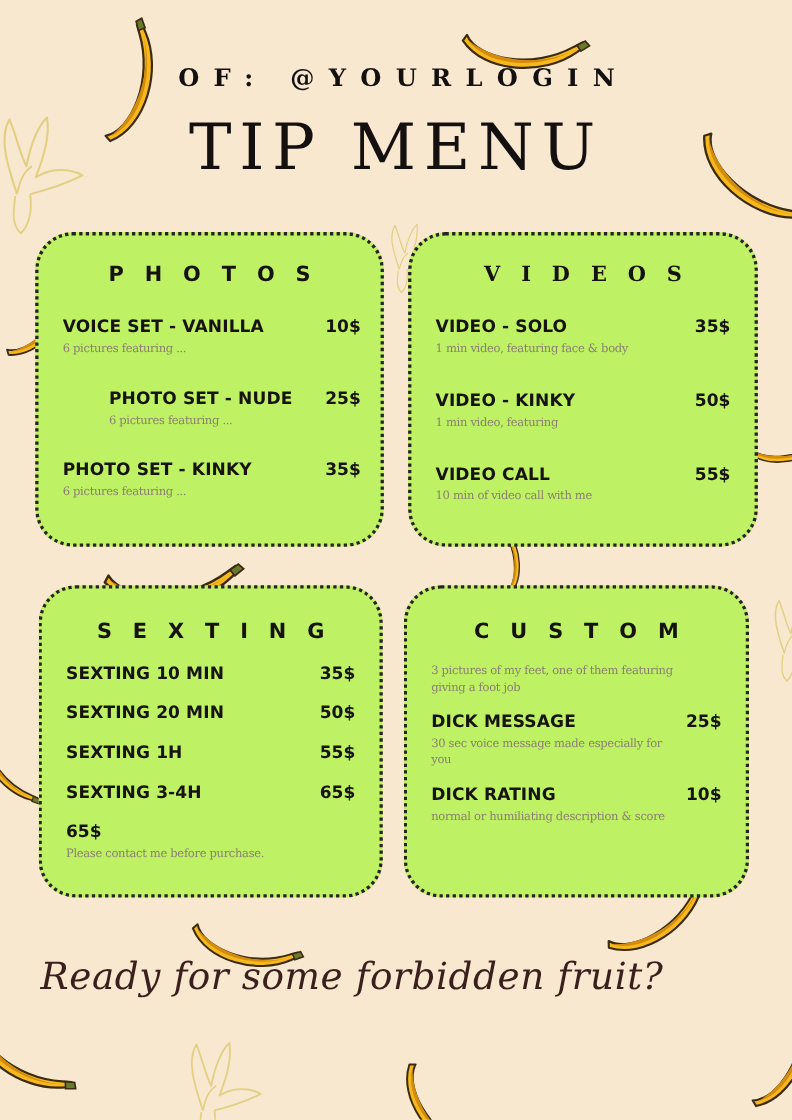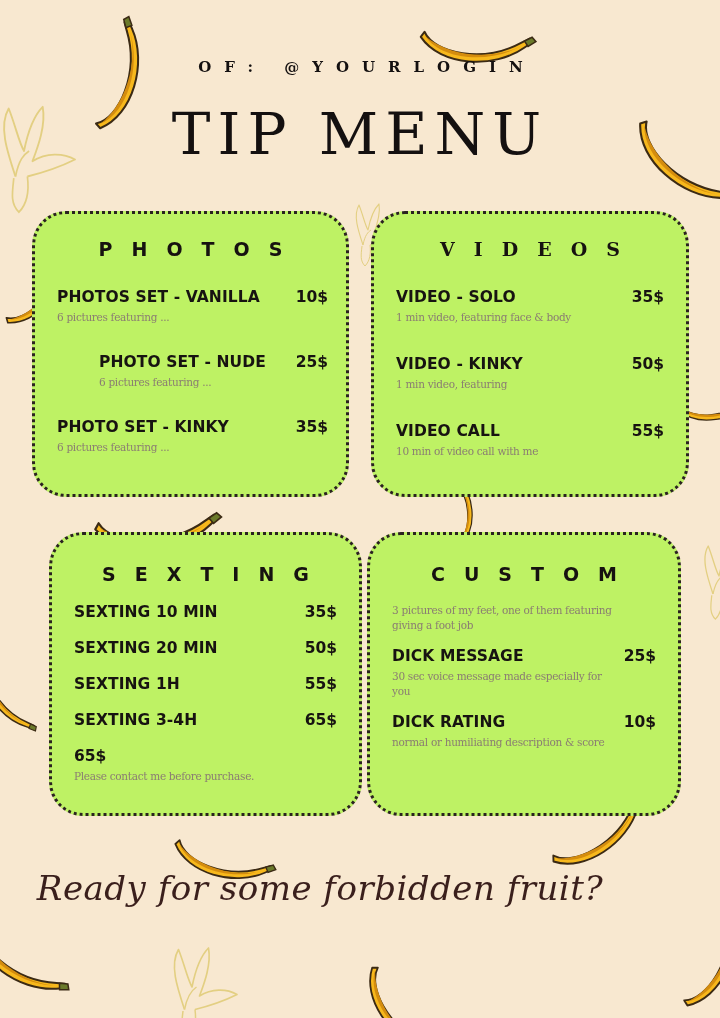--- a/index.html
+++ b/index.html
@@ -7,21 +7,21 @@
   body {
     background: #f8e8d0;
     position: relative;
     font-family: "DejaVu Sans", sans-serif;
     color: #1a1512;
   }
   .deco { position: absolute; pointer-events: none; }
   .handle-text {
     position: absolute; top: 58px; left: 0; width: 720px;
     text-align: center; font-family: "DejaVu Serif", serif;
-    font-weight: bold; font-size: 15px; letter-spacing: 13px;
+    font-weight: bold; font-size: 22px; letter-spacing: 13px;
     padding-left: 14px; color: #141010;
   }
   .title {
     position: absolute; top: 100px; left: 0; width: 720px;
     text-align: center; font-family: "DejaVu Serif", serif;
     font-size: 58px; letter-spacing: 7px; color: #141010;
     font-weight: normal;
   }
   .card {
     position: absolute;
@@ -150,21 +150,21 @@
     </g>
 </svg>
 
 <div class="handle-text">OF: @YOURLOGIN</div>
 <h1 class="title">TIP MENU</h1>
 
 <div class="card" style="left:32px;top:211px;width:317px;height:286px;">
   <div class="card-title" style="margin-top:24px;">PHOTOS</div>
   <div style="margin-top:28px;">
     <div class="item-row">
-      <span class="item-name">PHOTOS SET - VANILLA</span>
+      <span class="item-name">VOICE SET - VANILLA</span>
       <span class="item-price" style="margin-right:-4px;">10$</span>
     </div>
     <div class="item-desc">6 pictures featuring ...</div>
   </div>
   <div style="margin-top:28px;margin-left:42px;">
     <div class="item-row">
       <span class="item-name">PHOTO SET - NUDE</span>
       <span class="item-price" style="margin-right:-4px;">25$</span>
     </div>
     <div class="item-desc">6 pictures featuring ...</div>
@@ -196,21 +196,21 @@
   </div>
   <div style="margin-top:30px;">
     <div class="item-row">
       <span class="item-name">VIDEO CALL</span>
       <span class="item-price">55$</span>
     </div>
     <div class="item-desc">10 min of video call with me</div>
   </div>
 </div>
 
-<div class="card" style="left:49px;top:532px;width:313px;height:284px;">
+<div class="card" style="left:35px;top:532px;width:313px;height:284px;">
   <div class="card-title" style="margin-top:28px;">SEXTING</div>
   <div style="margin-top:18px;">
     <div class="item-row">
       <span class="item-name">SEXTING 10 MIN</span>
       <span class="item-price">35$</span>
     </div>
   </div>
   <div style="margin-top:18px;">
     <div class="item-row">
       <span class="item-name">SEXTING 20 MIN</span>

